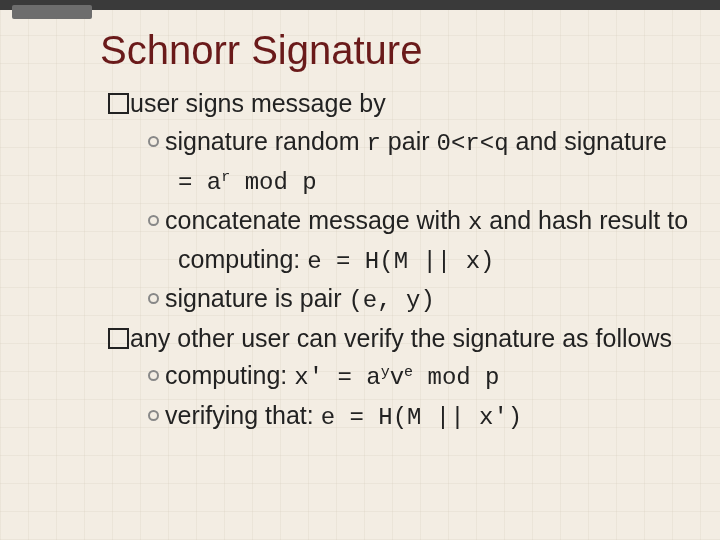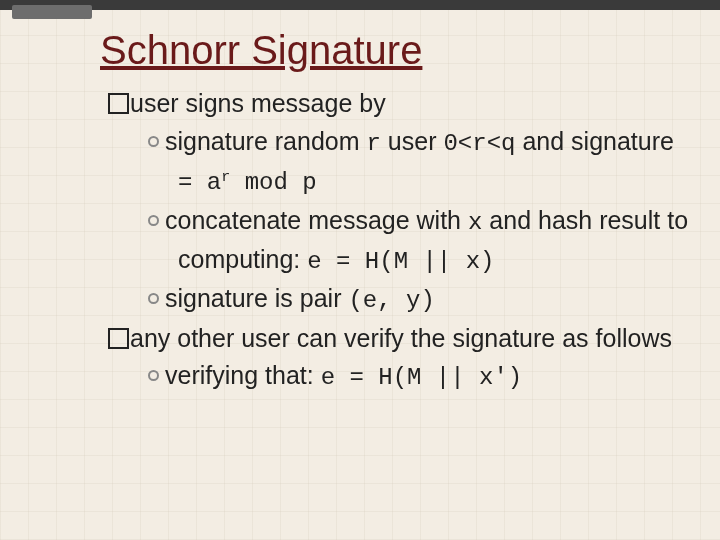--- a/index.html
+++ b/index.html
@@ -41,21 +41,20 @@
   .content {
     position: relative;
     padding: 28px 0 0 100px;
     color: #222;
   }
   .title {
     font-size: 40px;
     color: #6a1a1a;
     margin: 0 0 14px 0;
     font-weight: normal;
-    text-decoration: underline;
   }
   .line {
     font-size: 25px;
     line-height: 1.35;
     margin: 4px 0;
     white-space: nowrap;
     padding-left: 38px;
   }
   .h1line { margin-left: -30px; }
   .h2line { margin-left: 10px; }
@@ -95,21 +94,21 @@
 
 <div class="content">
 
   <h1 class="title">Schnorr Signature</h1>
 
   <div class="line h1line">
     <span class="square"></span><span>user signs message by</span>
   </div>
 
   <div class="line h2line">
-    <span class="ring"></span><span>signature random </span><span class="mono">r</span><span> user </span><span class="mono">0&lt;r&lt;q</span><span>  and signature</span>
+    <span class="ring"></span><span>signature random </span><span class="mono">r</span><span> pair </span><span class="mono">0&lt;r&lt;q</span><span>  and signature</span>
   </div>
   <div class="line h2cont">
     <span class="mono">= a</span><span class="sup">r</span><span class="mono"> mod p</span>
   </div>
 
   <div class="line h2line">
     <span class="ring"></span><span>concatenate message with </span><span class="mono">x</span><span> and hash result to</span>
   </div>
   <div class="line h2cont">
     <span>computing: </span><span class="mono">e = H(M || x)</span>
@@ -117,18 +116,21 @@
 
 
   <div class="line h2line">
     <span class="ring"></span><span>signature is pair </span><span class="mono">(e, y)</span>
   </div>
 
   <div class="line h1line">
     <span class="square"></span><span>any other user can verify the signature as follows</span>
   </div>
 
+  <div class="line h2line">
+    <span class="ring"></span><span>computing: </span><span class="mono">x' = a</span><span class="sup">y</span><span class="mono">v</span><span class="sup">e</span><span class="mono"> mod p</span>
+  </div>
 
   <div class="line h2line">
     <span class="ring"></span><span>verifying that: </span><span class="mono">e = H(M || x')</span>
   </div>
 
 </div>
 
 </body></html>

